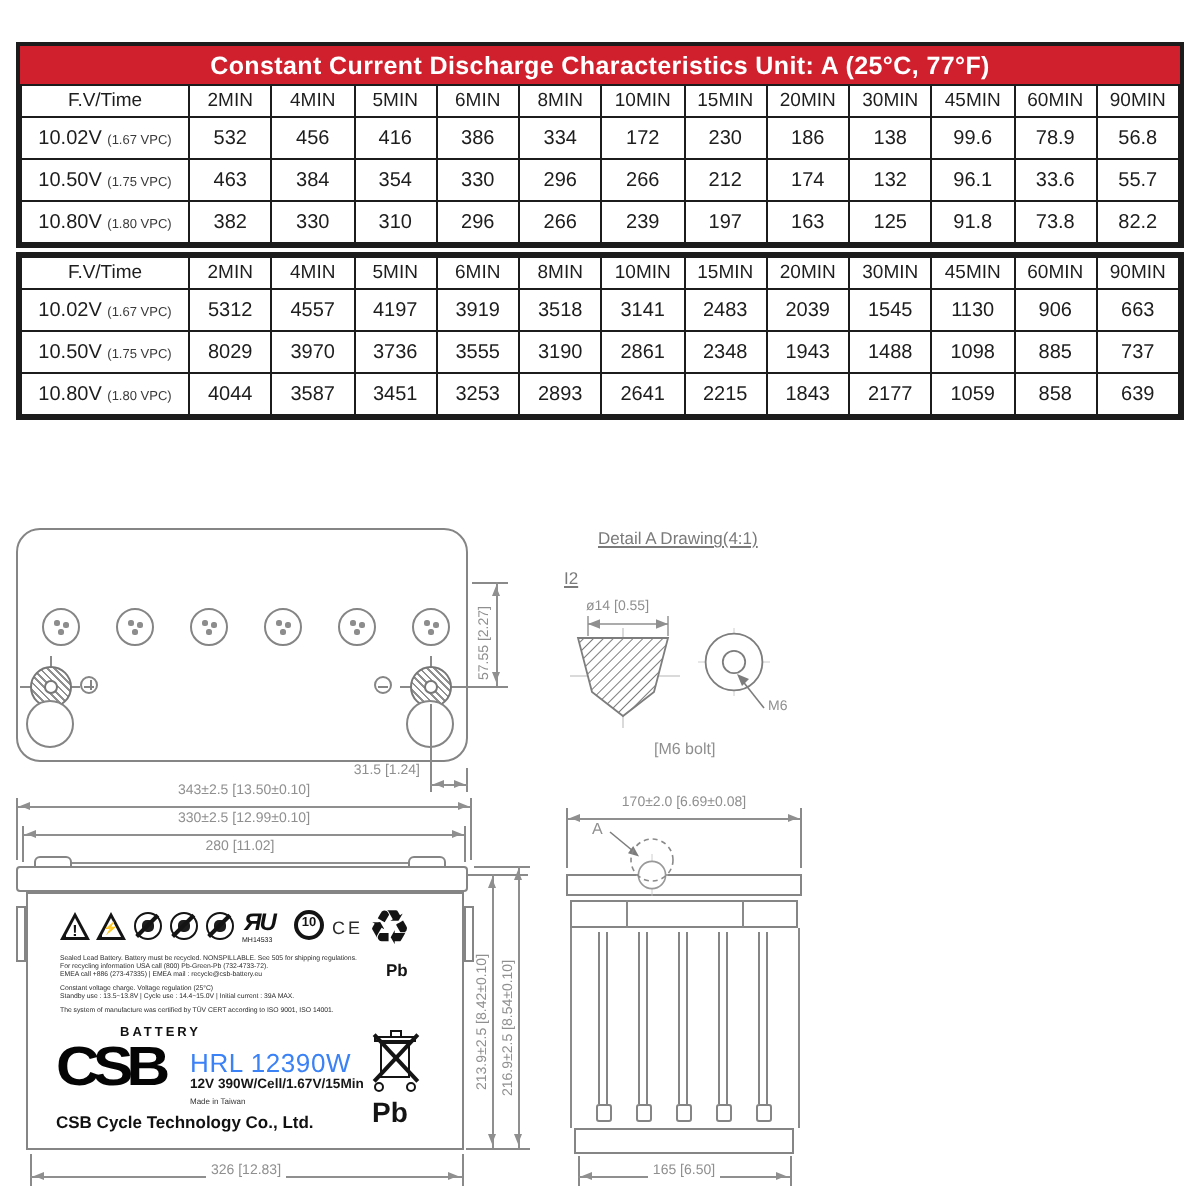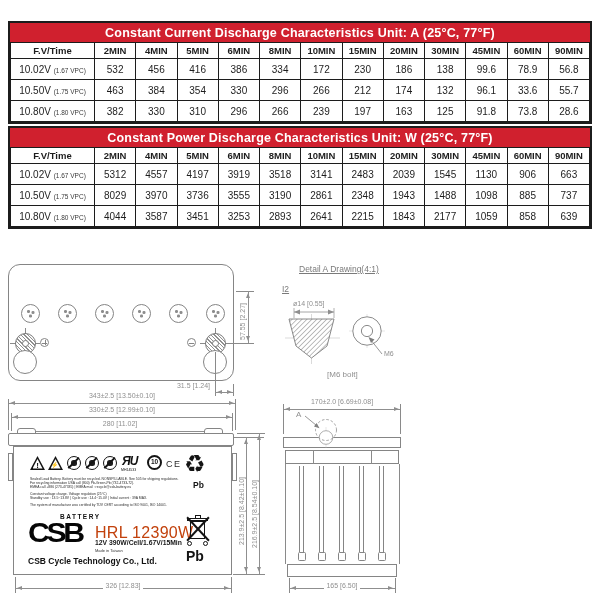--- a/index.html
+++ b/index.html
@@ -3,21 +3,21 @@
 <meta charset="utf-8">
 <style>
   html,body{margin:0;padding:0;background:#fff;}
   body{width:600px;height:600px;position:relative;font-family:"Liberation Sans",sans-serif;overflow:hidden;}
   .page{position:absolute;inset:0;background:#fff;}
   
   .tbl{position:absolute;left:8px;width:584px;border:2px solid #1c1c1c;background:#fff;box-sizing:border-box;}
   .tbl-title{background:#d0202e;color:#fff;font-weight:bold;font-size:12.5px;text-align:center;padding:3px 0 2px 0;letter-spacing:.2px;}
   .tbl table{border-collapse:collapse;width:100%;table-layout:fixed;}
   .tbl th,.tbl td{border:1px solid #1c1c1c;text-align:center;padding:0;color:#1d1d1d;}
-  .tbl th{font-size:9.5px;height:15px;font-weight:bold;}
+  .tbl th{font-size:9.5px;height:15px;font-weight:normal;}
   .tbl td{font-size:10px;height:20px;}
   .tbl td.fv{font-size:10px;}
   .vpc{font-size:6.5px;color:#3a3a3a;}
   
   .ln{position:absolute;background:#8a8a8a;}
   .obox{position:absolute;border:1px solid #858585;background:#fff;box-sizing:border-box;}
   .dimh{position:absolute;border-top:1px solid #8f8f8f;height:0;}
   .dimh::before{content:"";position:absolute;left:0;top:-3px;width:0;height:0;border:2.5px solid transparent;border-right:5.5px solid #8f8f8f;}
   .dimh::after{content:"";position:absolute;right:0;top:-3px;width:0;height:0;border:2.5px solid transparent;border-left:5.5px solid #8f8f8f;}
   .dimv{position:absolute;border-left:1px solid #8f8f8f;width:0;}
@@ -50,21 +50,21 @@
   .ulnum{position:absolute;font-size:3.5px;color:#111;letter-spacing:0;}
   .rohs{position:absolute;width:15px;height:15px;border:2.2px solid #141414;border-radius:50%;box-sizing:border-box;font-size:6.5px;font-weight:bold;color:#141414;text-align:center;line-height:10px;background:#fff;}
   .cemark{position:absolute;font-size:9px;color:#2a2a2a;letter-spacing:1.5px;}
   .recy{position:absolute;font-family:"DejaVu Sans",sans-serif;font-size:24px;color:#141414;line-height:24px;}
   .pbsm{position:absolute;font-size:8.5px;font-weight:bold;color:#141414;}
   .fineprint{position:absolute;width:152px;color:#2b2b2b;}
   .fineprint div{font-size:3.4px;line-height:4.2px;white-space:nowrap;overflow:hidden;}
   .fineprint .mt{margin-top:2.5px;}
   .brandword{position:absolute;font-size:6.5px;font-weight:bold;letter-spacing:1.5px;color:#111;}
   .csblogo{position:absolute;font-size:27px;font-weight:bold;letter-spacing:-3px;color:#050505;transform:scale(1.12,1.02);transform-origin:0 0;}
-  .model{position:absolute;font-size:16px;color:#c2410c;letter-spacing:.3px;}
+  .model{position:absolute;font-size:13px;color:#3b82f6;letter-spacing:.3px;}
   .specline{position:absolute;font-size:6.8px;font-weight:bold;color:#161616;}
   .madein{position:absolute;font-size:4px;color:#333;}
   .company{position:absolute;font-size:8.5px;font-weight:bold;color:#111;}
   .bin{position:absolute;width:30px;height:36px;}
   .bin .bod{position:absolute;left:7px;top:9px;width:15px;height:18px;border:1.3px solid #141414;box-sizing:border-box;}
   .bin .lid{position:absolute;left:4px;top:6px;width:21px;height:3px;border:1.2px solid #141414;box-sizing:border-box;}
   .bin .hnd{position:absolute;left:11.5px;top:3px;width:6px;height:3px;border:1.2px solid #141414;border-bottom:none;box-sizing:border-box;}
   .bin .w1,.bin .w2{position:absolute;top:28.5px;width:5px;height:5px;border:1.2px solid #141414;border-radius:50%;box-sizing:border-box;}
   .bin .w1{left:4px;} .bin .w2{left:20px;}
   .bin .x1,.bin .x2{position:absolute;left:-1px;top:16px;width:32px;height:2px;background:#141414;}
@@ -135,28 +135,27 @@
             <td>330</td>
             <td>310</td>
             <td>296</td>
             <td>266</td>
             <td>239</td>
             <td>197</td>
             <td>163</td>
             <td>125</td>
             <td>91.8</td>
             <td>73.8</td>
-            <td>28.6</td>
+            <td>82.2</td>
       </tr>
     </tbody>
       </table>
   </div>
 
   <div class="tbl" style="top:126px;">
-    <div class="tbl-title">Constant Power Discharge Characteristics Unit: W (25°C, 77°F)</div>
     <table>
       <colgroup>
           <col style="width:84px">
         </colgroup>
       <tbody>
           <tr>
         <th>F.V/Time</th>
         <th>2MIN</th>
         <th>4MIN</th>
         <th>5MIN</th>

